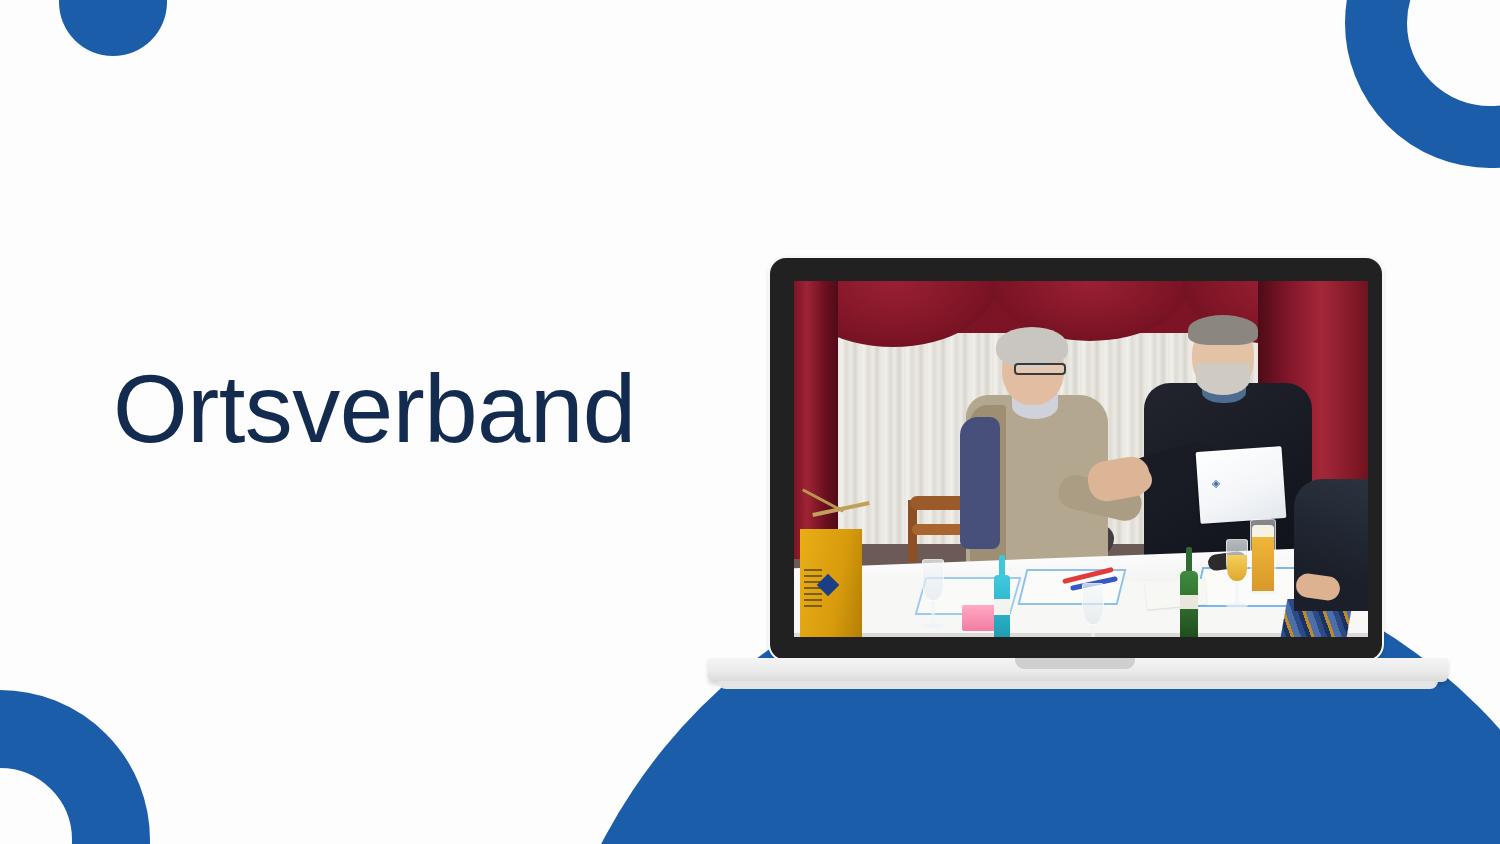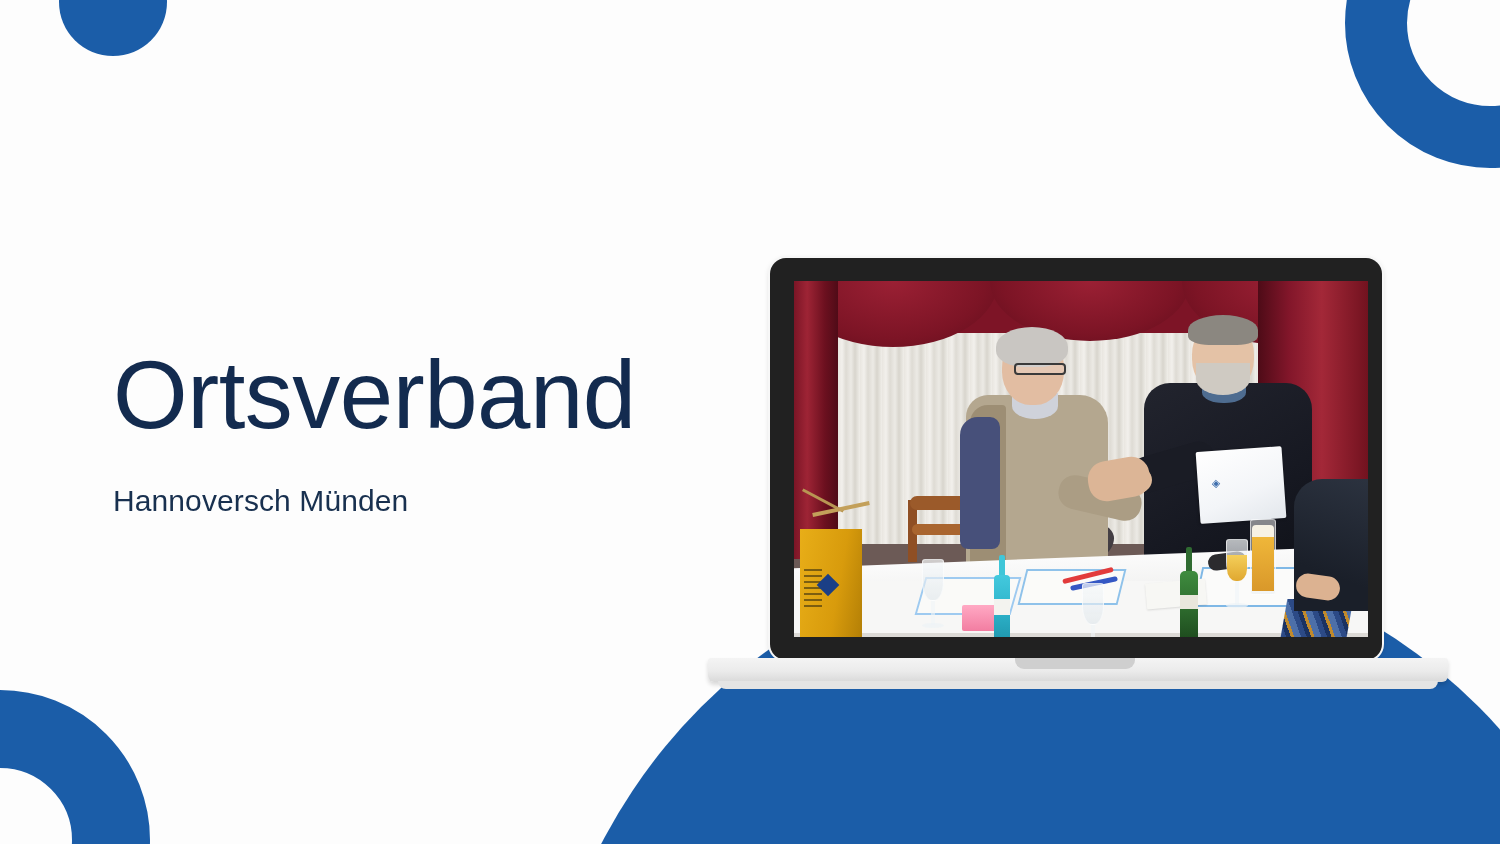--- a/index.html
+++ b/index.html
@@ -50,21 +50,21 @@
   .deco-br-circle {
     width:1100px; height:1100px;
     border-radius:50%;
     left:540px; top:546px;
     background:#1b5da8;
   }
 
   
   .text-block {
     position:absolute;
-    left:113px; top:346px;
+    left:113px; top:360px;
     width:640px;
     z-index:6;
   }
   .title {
     font-size:96px;
     line-height:1.02;
     font-weight:400;
     color:#132b4f;
     letter-spacing:-0.5px;
     white-space:nowrap;
@@ -456,21 +456,20 @@
 
 <div class="slide">
 
   <div class="deco deco-tl-circle"></div>
   <div class="deco deco-tr-ring"></div>
   <div class="deco deco-bl-ring"></div>
   <div class="deco deco-br-circle"></div>
 
   <div class="text-block">
     <div class="title">Ortsverband</div>
-    <div class="subtitle">Hannoversch Münden</div>
   </div>
 
   <div class="laptop">
 
     <div class="laptop-lid">
       <div class="laptop-screen">
 
         <div class="photo">
 
           <div class="sheer"></div>

